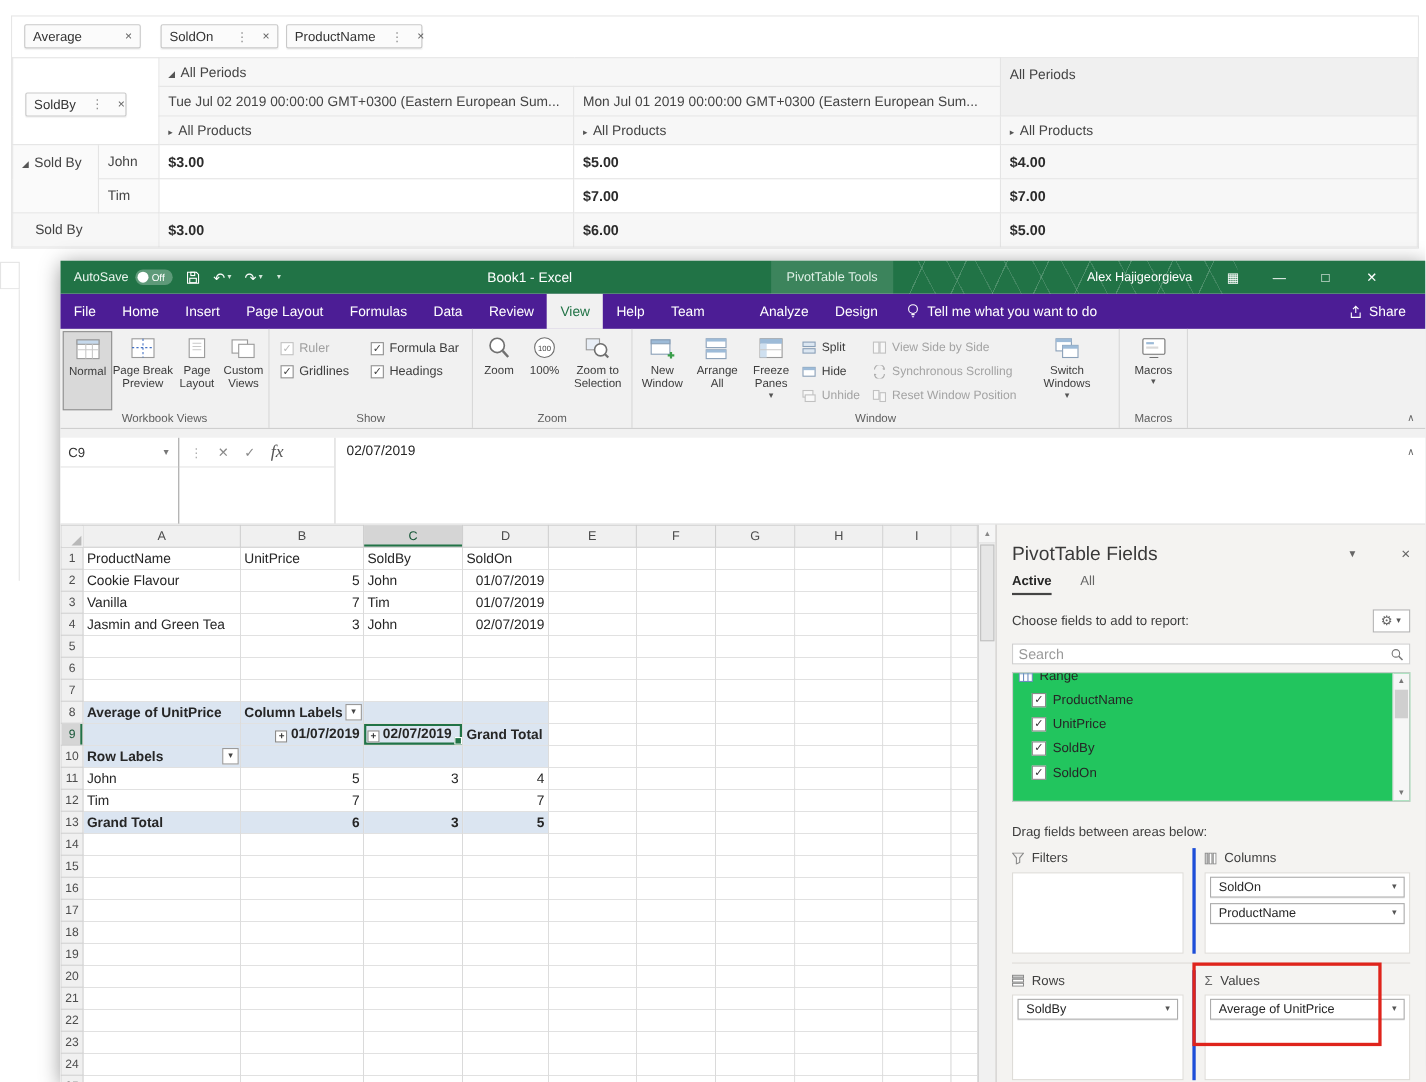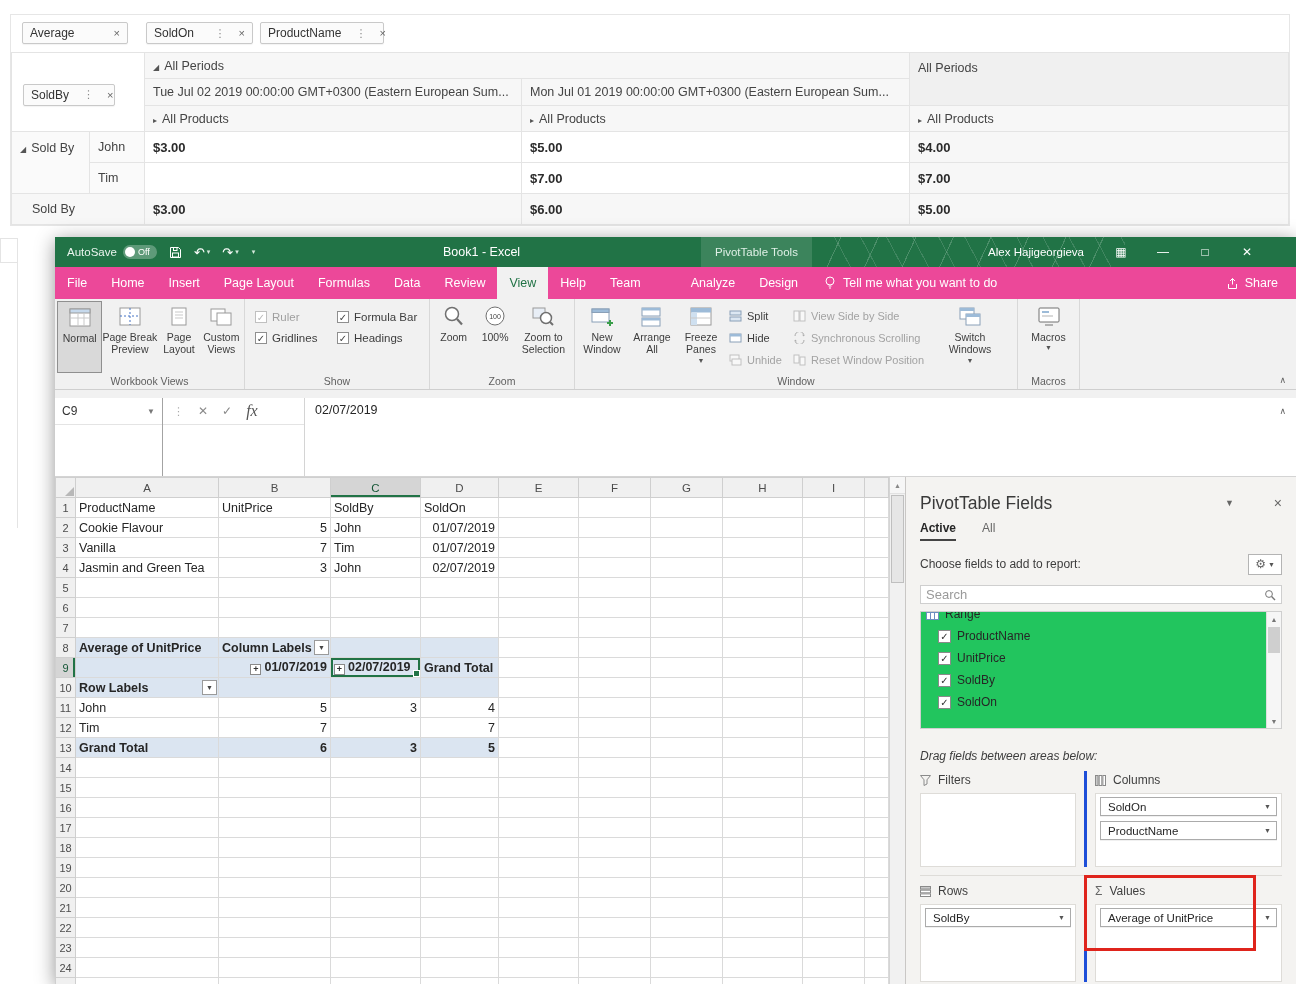--- a/index.html
+++ b/index.html
@@ -48,21 +48,21 @@
   .tb-context { position:absolute; left:646px; top:0; height:30px; line-height:30px; padding:0 14px; font-size:11.5px; color:#dff0e6; background:rgba(255,255,255,.12); }
   .tb-art { position:absolute; left:770px; top:0; width:300px; height:30px; opacity:.35;
     background:
       repeating-linear-gradient(115deg, transparent 0 14px, rgba(255,255,255,.55) 14px 15px, transparent 15px 34px),
       repeating-linear-gradient(62deg, transparent 0 22px, rgba(255,255,255,.4) 22px 23px); }
   .tb-right { position:absolute; right:28px; top:0; height:30px; display:flex; align-items:center; }
   .tb-user { font-size:11.5px; color:#fff; margin-right:16px; }
   .winbtn { width:42px; height:30px; display:flex; align-items:center; justify-content:center; color:#fff; font-size:12px; }
 
   
-  .menubar { height:32px; background:#ec4899; display:flex; align-items:stretch; }
+  .menubar { height:32px; background:#4c1d95; display:flex; align-items:stretch; }
   .mtab { line-height:32px; padding:0 12px; font-size:12.5px; color:#fff; white-space:nowrap; }
   .mtab.on { background:#f1f1f1; color:#217346; }
   .mgap { width:26px; }
   .tellme { display:flex; align-items:center; gap:7px; color:#fff; font-size:12.5px; padding:0 14px; white-space:nowrap; }
   .mspace { flex:1; }
   .share { display:flex; align-items:center; gap:6px; color:#fff; font-size:12.5px; padding:0 18px; }
 
   
   .ribbon { position:relative; height:91px; background:#f1f1f1; border-bottom:1px solid #cfcfcf; display:flex; }
   .rgroup { position:relative; height:100%; border-right:1px solid #d8d8d8; padding:2px 2px 16px 2px; }
@@ -138,21 +138,21 @@
   .fieldlist { position:relative; margin-top:7px; height:118px; background:#22c55e; border:1px solid #cfcfcf; overflow:hidden; }
   .fl-items { padding:0 18px 0 5px; }
   .fl-item { height:22px; display:flex; align-items:center; gap:6px; font-size:12px; color:#262626; }
   .fl-item.range { margin-top:-9px; }
   .fl-item.field { padding-left:12px; }
   .fcb { width:13px; height:13px; border:1px solid #8a8a8a; background:#fff; font-size:10px; line-height:12px; text-align:center; color:#333; flex:0 0 13px; }
   .fl-sb { position:absolute; right:0; top:0; bottom:0; width:15px; background:#f6f6f6; border-left:1px solid #e0e0e0; }
   .fl-sb .a { height:14px; display:flex; align-items:center; justify-content:center; font-size:7px; color:#777; }
   .fl-sb .a.dn { position:absolute; bottom:0; left:0; right:0; }
   .fl-sb .t { position:absolute; left:1px; right:1px; top:15px; height:26px; background:#cfcfcf; }
-  .draghint { margin-top:20px; height:14px;font-style:italic; }
+  .draghint { margin-top:20px; height:14px; }
   .areas { margin-top:8px; }
   .arow { display:flex; }
   .acol { width:156px; }
   .acol.second { flex:1; border-left:3px solid #1d4ed8; margin-left:8px; padding-left:8px; }
   .ahead { height:18px; display:flex; align-items:center; gap:7px; color:#3f3f3f; }
   .ahead .sig { font-size:12px; color:#666; }
   .awell { margin-top:4px; height:74px; background:#fff; border:1px solid #dedcd8; padding:3px 4px; }
   .arow.two .awell { height:78px; }
   .asep { border-top:1px solid #dedcd8; margin:8px 0 6px 0; }
   .fchip { height:19px; border:1px solid #ababab; background:#fff; display:flex; align-items:center; padding:0 5px 0 7px; font-size:11.5px; color:#262626; margin-bottom:5px; box-shadow:0 1px 0 rgba(0,0,0,.06); }

